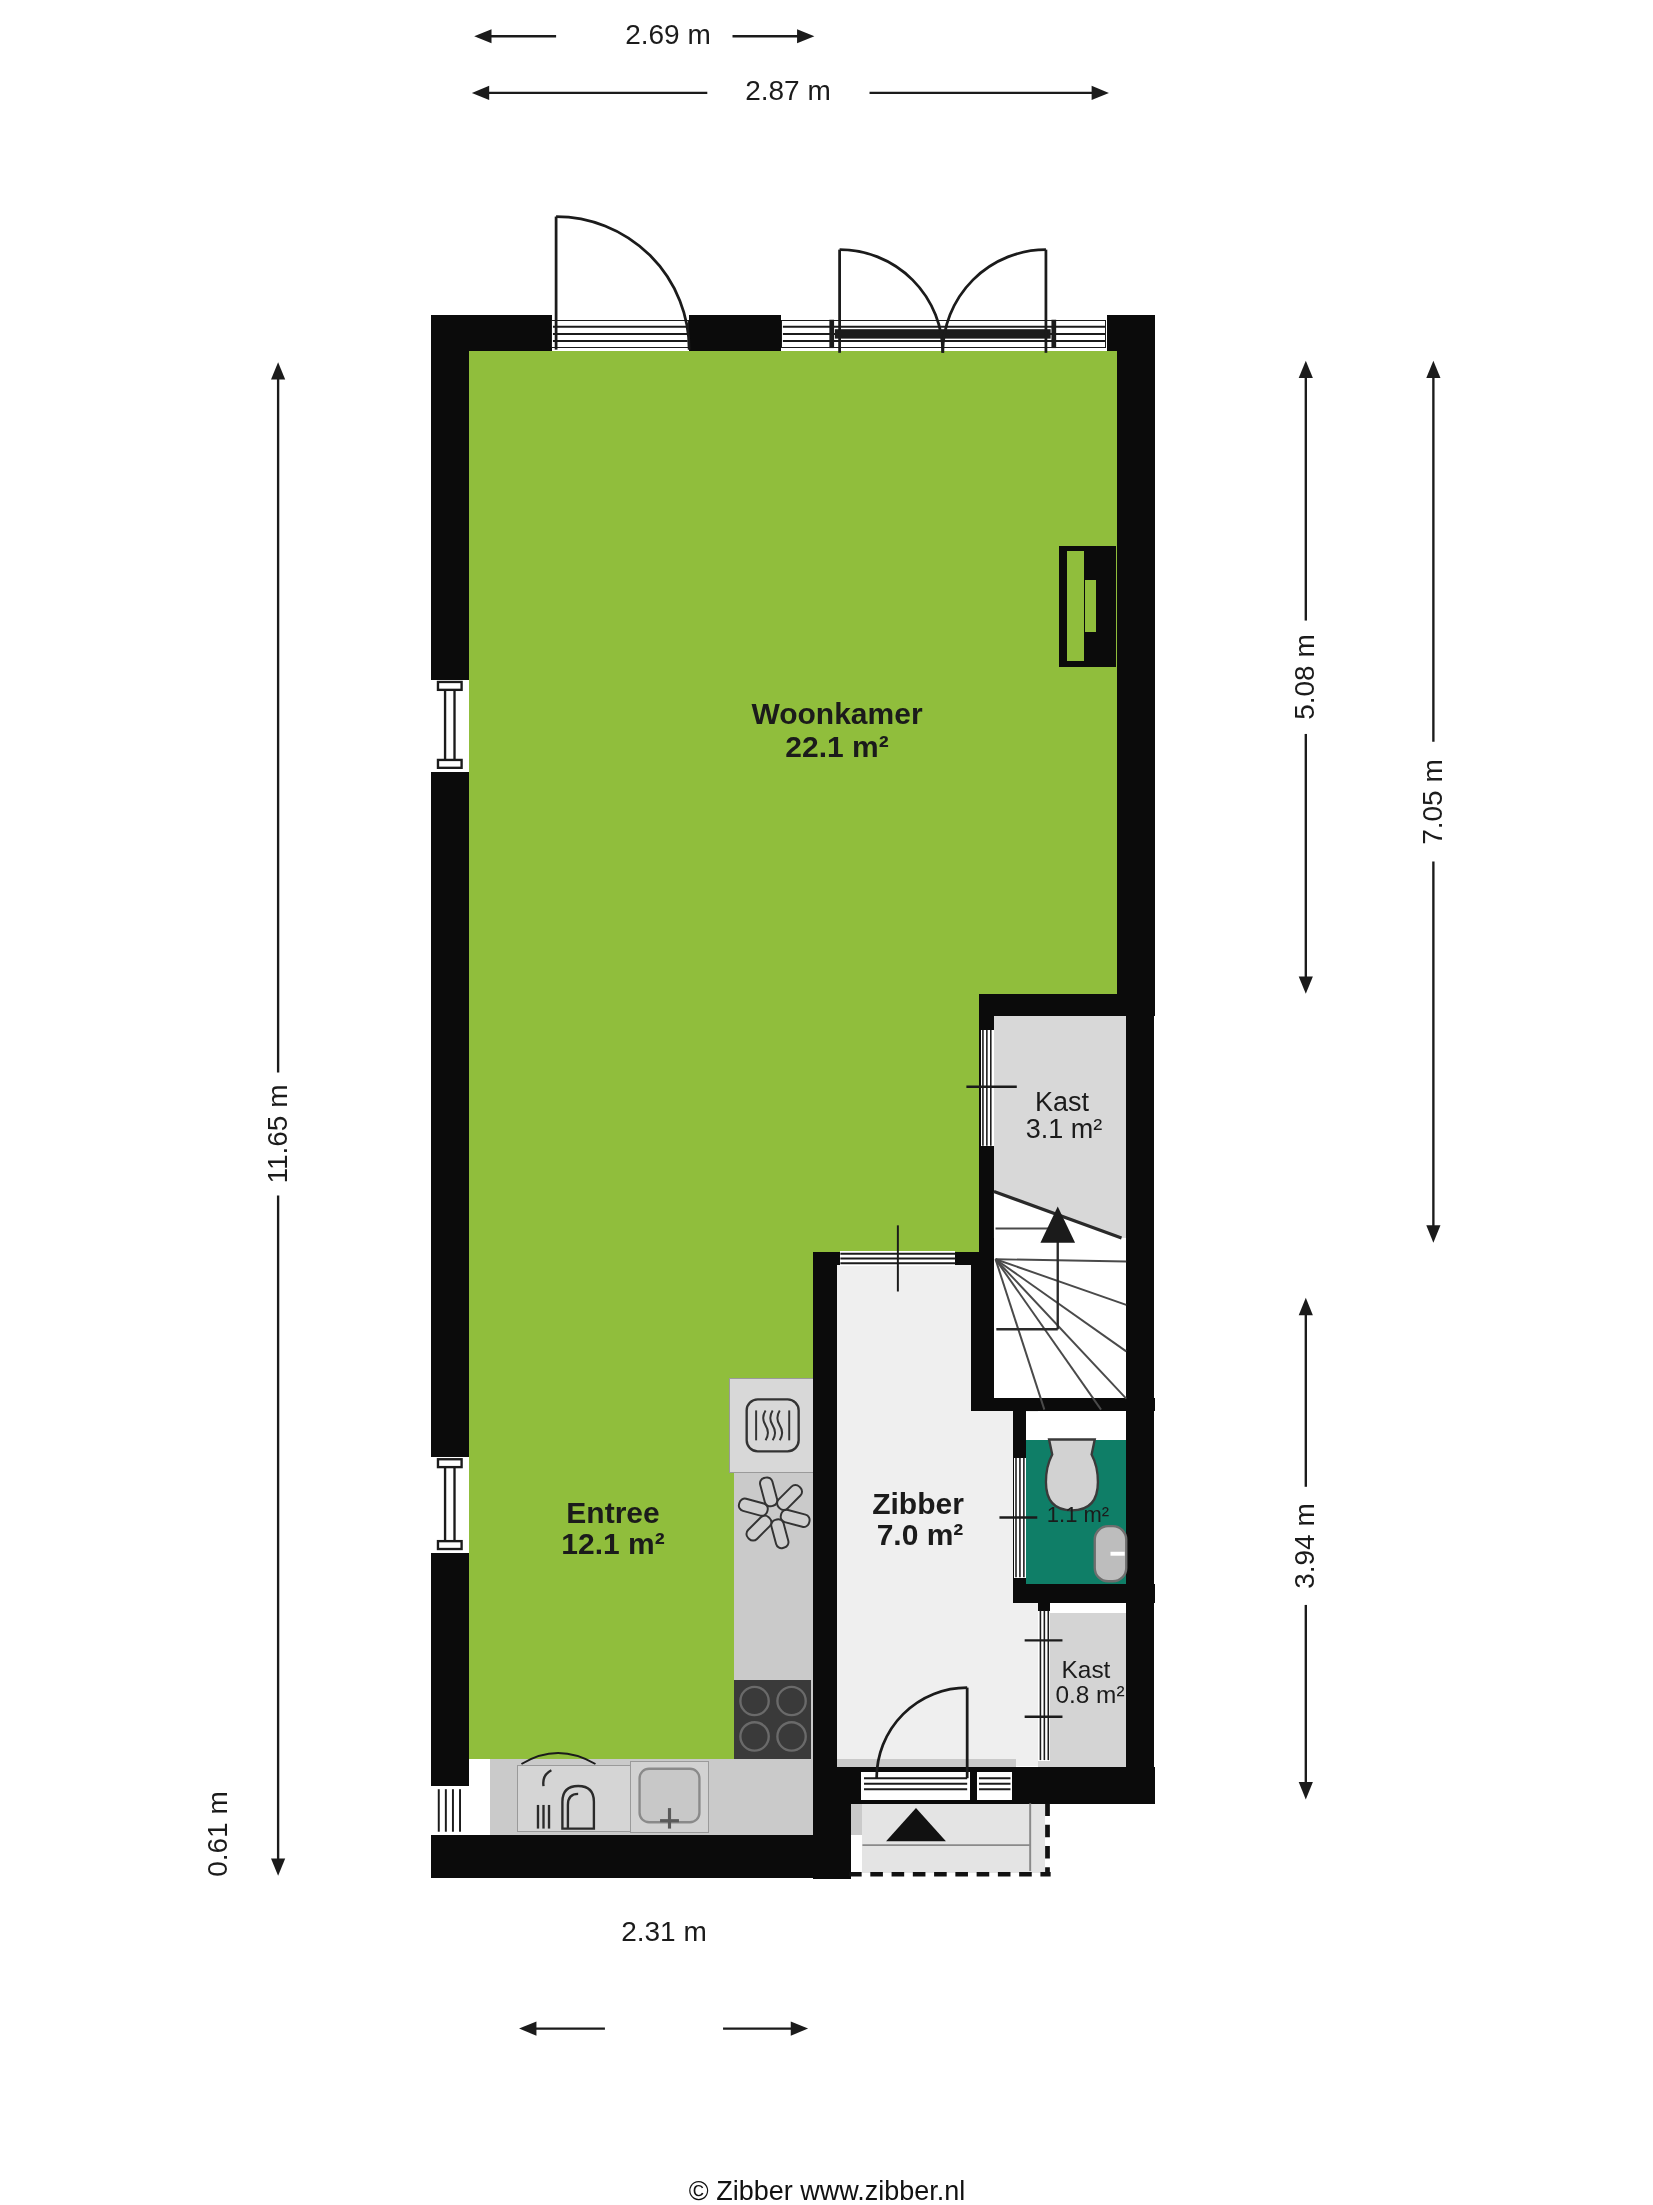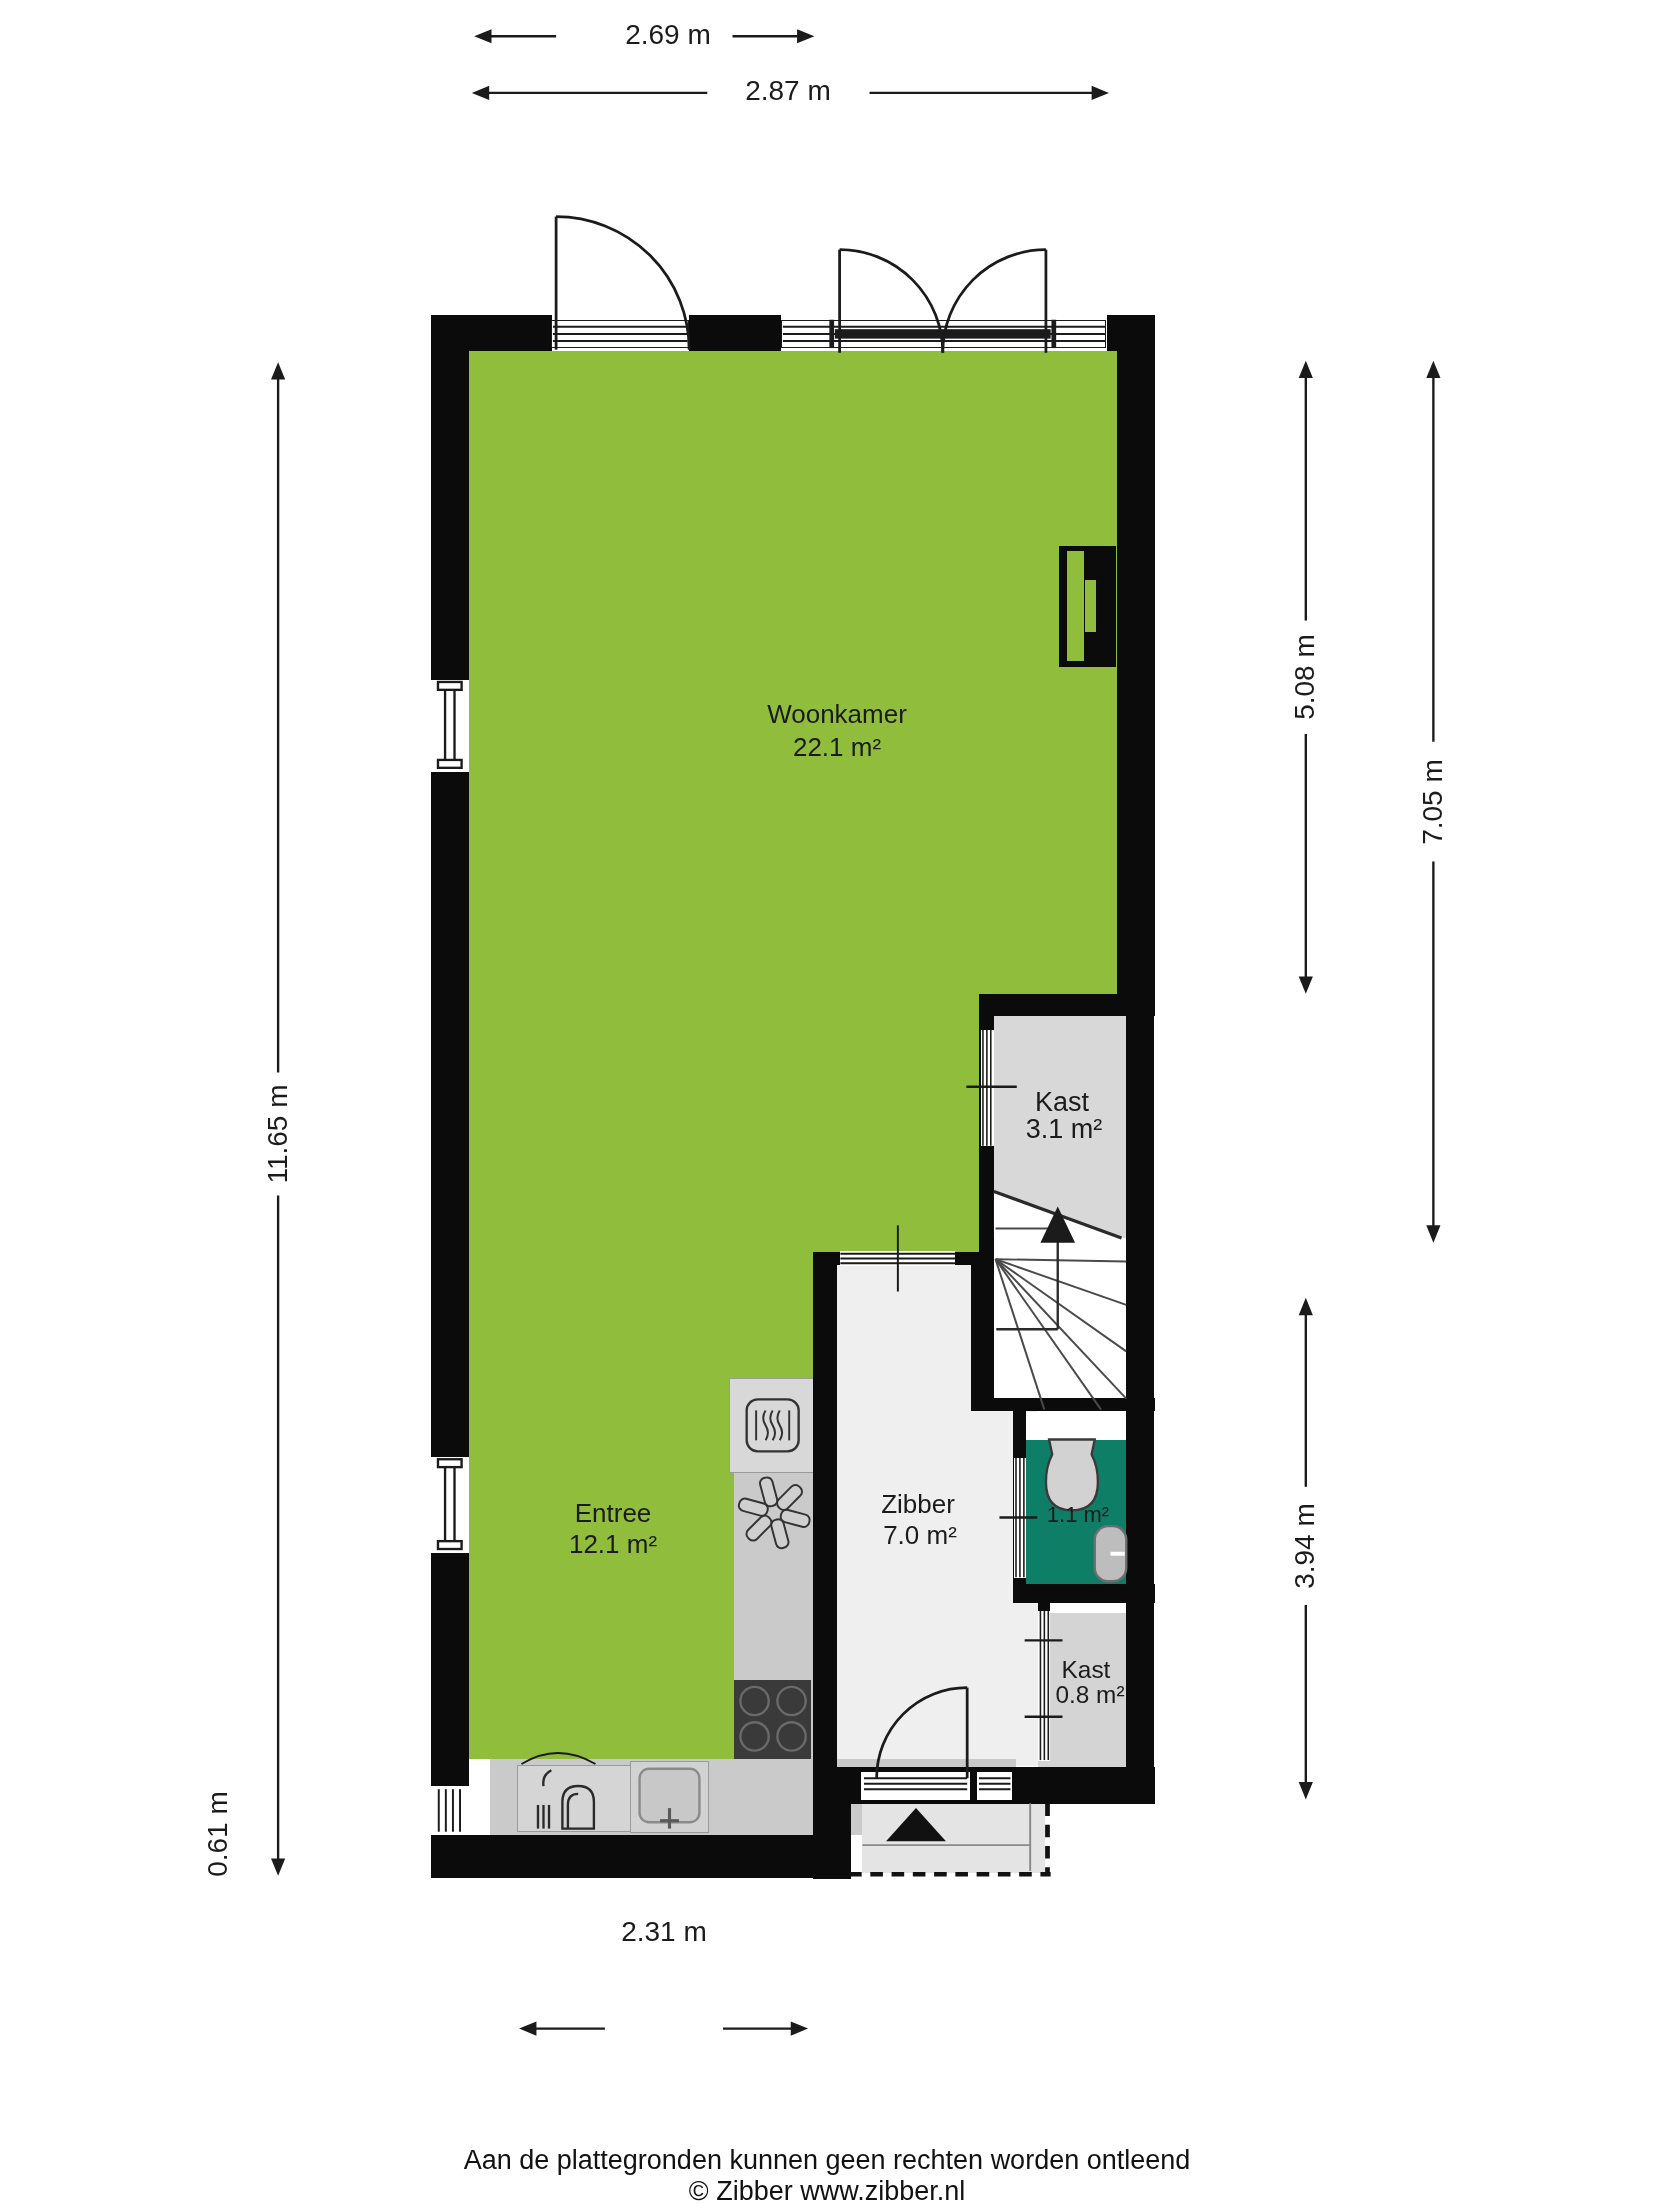--- a/index.html
+++ b/index.html
@@ -5,21 +5,21 @@
   html,body{margin:0;padding:0;background:#ffffff;}
   #plan{position:relative;width:1654px;height:2205px;background:#ffffff;overflow:hidden;
         font-family:"Liberation Sans",sans-serif;}
   .wall{position:absolute;background:#0b0b0b;}
   .floor{position:absolute;}
   .white{position:absolute;background:#ffffff;}
   svg.overlay{position:absolute;left:0;top:0;}
   .lbl{position:absolute;color:#1b1b1b;white-space:nowrap;text-align:center;
        transform:translate(-50%,-50%);line-height:1;}
   .lbl.vert{transform:translate(-50%,-50%) rotate(-90deg);}
-  .fs38{font-size:26px;} .fs36{font-size:28px;} .fs34{font-size:27px;}
+  .fs38{font-size:30px;font-weight:bold;} .fs36{font-size:28px;} .fs34{font-size:27px;}
   .fs33{font-size:22px;} .fs31{font-size:24.4px;}
   .footer{position:absolute;left:0;width:1654px;text-align:center;color:#111;}
 </style>
 </head>
 <body>
 
 <div id="plan">
 
   <div class="floor" style="left:469px;top:351px;width:648px;height:643px;background:#90BE3C;"></div>
   <div class="floor" style="left:469px;top:994px;width:510px;height:258px;background:#90BE3C;"></div>
@@ -312,17 +312,16 @@
 
   <div class="lbl fs36" style="left:644px;top:35px;margin-left:24px;">2.69 m</div>
   <div class="lbl fs36" style="left:788px;top:91px;">2.87 m</div>
   <div class="lbl fs36" style="left:664px;top:1932px;">2.31 m</div>
   <div class="lbl fs36 vert" style="left:278px;top:1134px;">11.65 m</div>
   <div class="lbl fs36 vert" style="left:218px;top:1834px;">0.61 m</div>
   <div class="lbl fs36 vert" style="left:1305px;top:677px;">5.08 m</div>
   <div class="lbl fs36 vert" style="left:1433px;top:802px;">7.05 m</div>
   <div class="lbl fs36 vert" style="left:1305px;top:1546px;">3.94 m</div>
 
-  <div class="footer fs34" style="top:2145px;">Aan de plattegronden kunnen geen rechten worden ontleend</div>
   <div class="footer fs34" style="top:2176px;">© Zibber www.zibber.nl</div>
 
 </div>
 
 
 </body></html>

